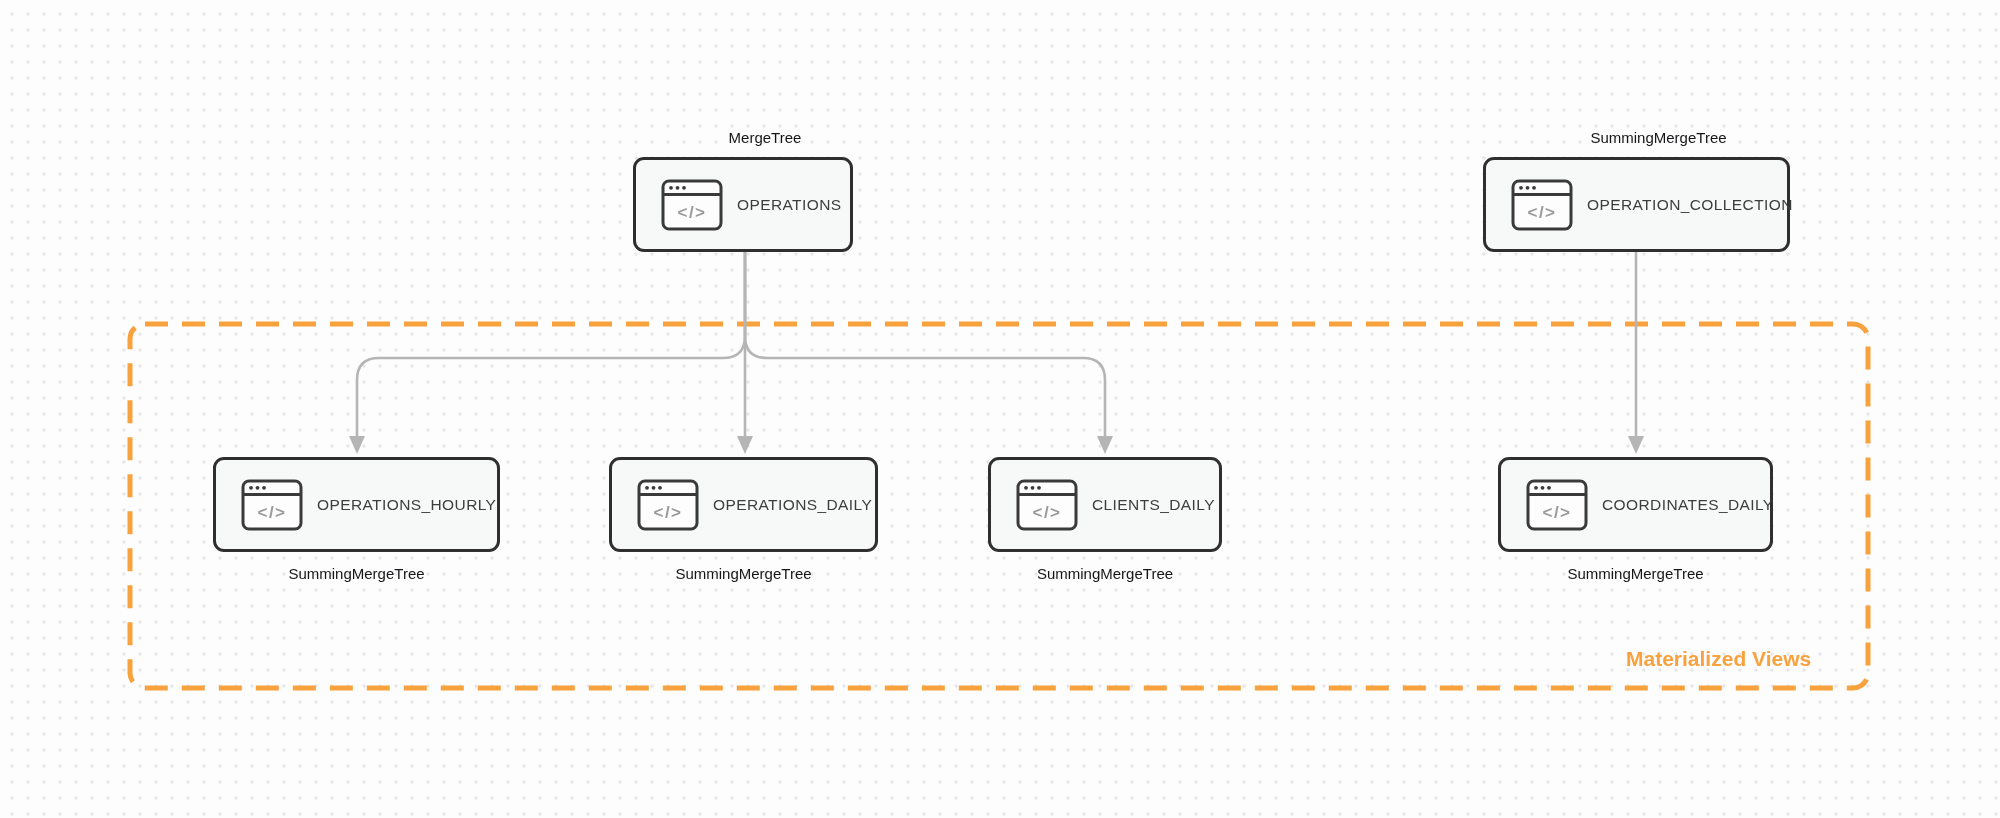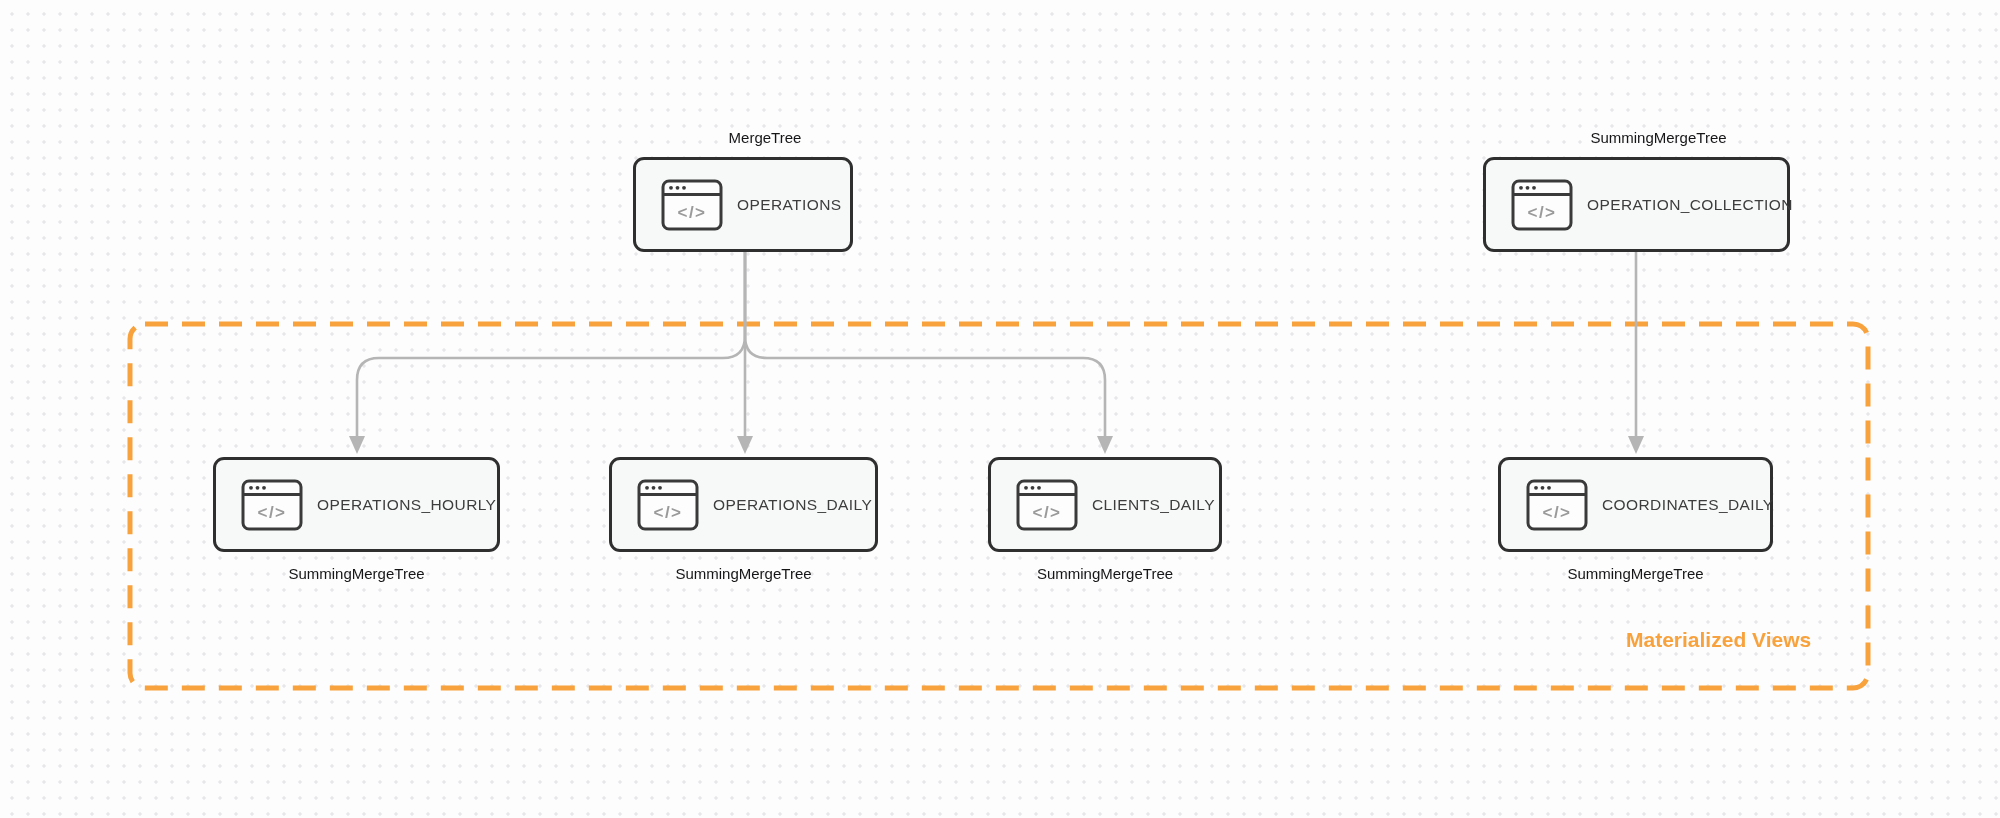--- a/index.html
+++ b/index.html
@@ -46,20 +46,21 @@
     white-space:nowrap;
   }
   .engine-top{top:-31px;padding-left:44px;}
   .engine-bottom{bottom:-33px;}
   .icon-window{display:block;flex:0 0 auto;}
   .group-label{
     position:absolute;
     font-size:21px;font-weight:700;
     color:var(--accent);
     white-space:nowrap;
+    margin-top:19px;
   }
 </style>
 </head>
 <body>
 
 <div class="canvas">
 
   <svg class="layer" viewBox="0 0 2000 818">
 
     <rect class="group-border" x="130" y="324" width="1738" height="364" rx="15"></rect>

